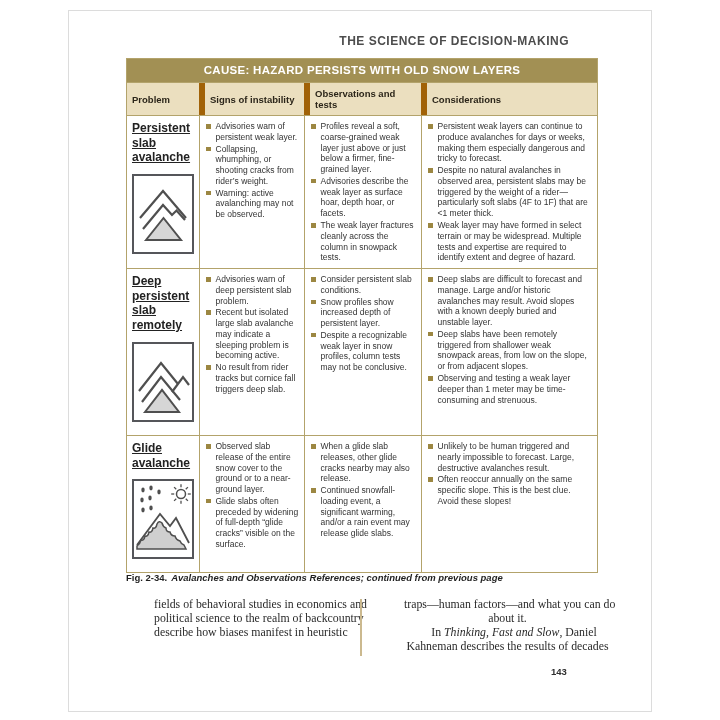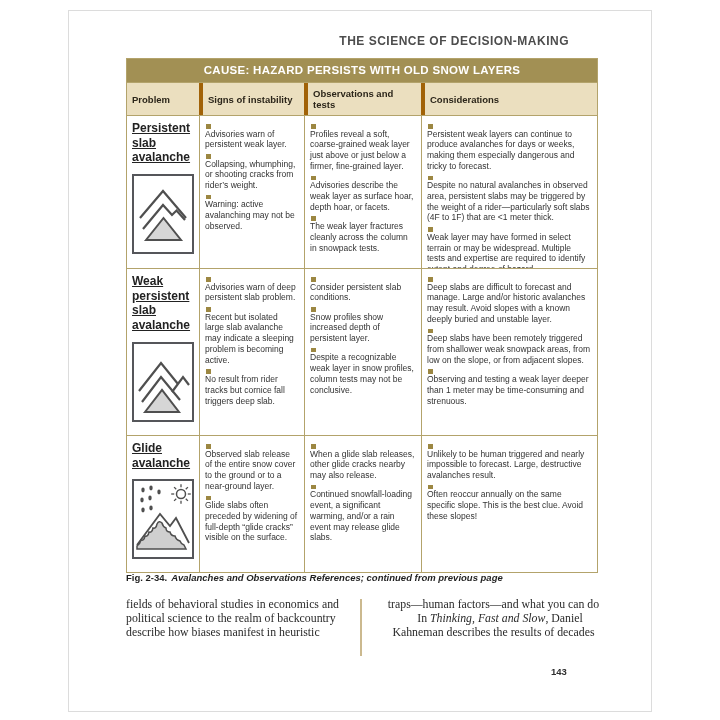--- a/index.html
+++ b/index.html
@@ -2,38 +2,38 @@
 <html><head>
 <meta charset="utf-8">
 <style>
   html,body{margin:0;padding:0;background:#ffffff;}
   .canvas{position:relative;width:720px;height:720px;background:#ffffff;font-family:"Liberation Sans",sans-serif;overflow:hidden;}
   .page{position:absolute;left:68px;top:10px;width:582px;height:700px;background:#ffffff;border:1px solid #dcdcdc;}
   .running-header{position:absolute;top:23px;right:82px;font-size:12px;font-weight:bold;letter-spacing:.5px;color:#4d4d4d;}
   .avy-table{position:absolute;left:57px;top:47px;width:472px;border:1.5px solid #b3a36b;background:#fff;box-sizing:border-box;}
   .t-title{height:23px;line-height:23px;background:#a29054;color:#ffffff;font-size:11.5px;font-weight:bold;text-align:center;letter-spacing:.3px;}
   .t-head{display:grid;grid-template-columns:72px 105px 117px 174px;background:#ebdfbf;border-top:1px solid #b3a36b;}
-  .t-head .hc{height:32px;display:flex;align-items:center;padding:0 5px;font-size:9.5px;font-weight:bold;color:#2c261a;border-left:4px solid #a16207;box-sizing:border-box;}
+  .t-head .hc{height:32px;display:flex;align-items:center;padding:0 5px;font-size:9.5px;font-weight:bold;color:#2c261a;border-left:6px solid #a16207;box-sizing:border-box;}
   .t-head .hc:first-child{border-left:none;}
   .trow{display:grid;grid-template-columns:72px 105px 117px 174px;border-top:1px solid #b3a36b;background:#fff;}
   .cell{padding:5px 5px;border-left:1px solid #b3a36b;box-sizing:border-box;overflow:hidden;}
   .cell:first-child{border-left:none;}
   .plabel{font-size:12px;font-weight:bold;color:#222;line-height:1.22;text-decoration:underline;}
   .iconbox{width:62px;height:80px;border:2px solid #55565a;background:#fff;margin-top:9px;box-sizing:border-box;display:flex;align-items:center;justify-content:center;}
   .blist{list-style:none;margin:0;padding:0;}
-  .bul{display:flex;margin:0 0 1px 0;flex-direction:column;}
+  .bul{display:flex;margin:0 0 1px 0;}
   .bul .sq{flex:0 0 4.5px;width:4.5px;height:4.5px;background:#9c8742;margin:3px 5px 0 1px;}
   .bul .tx{font-size:8.5px;line-height:1.27;color:#333;}
   .fig-caption{position:absolute;left:57px;top:561px;font-size:9.5px;color:#1f1f1f;white-space:nowrap;}
   .fig-caption .lab{font-weight:bold;margin-right:4px;}
   .fig-caption .cap{font-weight:bold;font-style:italic;}
   .bodytext{position:absolute;top:586px;font-family:"Liberation Serif",serif;font-size:11.8px;line-height:14px;color:#2a2a2a;}
   .bodytext.leftcol{left:57px;width:232px;}
   .bodytext.rightcol{left:307px;width:235px;text-align:center;}
-  .bline{white-space:nowrap;}
+  .bline{white-space:nowrap;margin-left:28px;}
   .bline.indent{padding-left:13px;}
   .col-divider{position:absolute;left:291px;top:588px;width:1.5px;height:57px;background:#cbb98f;}
   .pageno{position:absolute;left:482px;top:655px;width:30px;text-align:left;font-size:9.5px;font-weight:bold;color:#2e2e2e;}
   svg .ln{stroke:#4f4f4f;fill:none;}
 </style>
 </head>
 <body>
 
 <div class="canvas">
   <div class="page">
@@ -106,21 +106,21 @@
             <li class="bul">
                 <span class="sq"></span>
                 <span class="tx">Weak layer may have formed in select terrain or may be widespread. Multiple tests and expertise are required to identify extent and degree of hazard.</span>
               </li>
           </ul>
         </div>
       </div>
 
       <div class="trow" style="height:166px">
         <div class="cell">
-          <div class="plabel">Weak persistent slab avalanche</div>
+          <div class="plabel">Deep persistent slab remotely</div>
           <div class="iconbox">
             <svg width="56" height="72" viewBox="0 0 56 72">
               <path class="ln" stroke-width="2.2" d="M4 45 L26 17 L43 38"></path>
               <path class="ln" stroke-width="2.2" d="M37 46 L48 31 L54 39"></path>
               <path class="ln" stroke-width="2.2" d="M7 56 L26 31 L45 54"></path>
               <path d="M10 66 L27 44 L44 66 Z" fill="#d6d6d6" stroke="#4f4f4f" stroke-width="2"></path>
             </svg>
           </div>
         </div>
         <div class="cell">
@@ -251,19 +251,20 @@
     <div class="bodytext leftcol">
       <div class="bline">fields of behavioral studies in economics and</div>
       <div class="bline">political science to the realm of backcountry</div>
       <div class="bline">describe how biases manifest in heuristic</div>
     </div>
 
     <div class="col-divider"></div>
 
     <div class="bodytext rightcol">
       <div class="bline">traps—human factors—and what you can do</div>
+      <div class="bline">about it.</div>
       <div class="bline indent"><span>In </span><em>Thinking, Fast and Slow</em><span>, Daniel</span></div>
       <div class="bline">Kahneman describes the results of decades</div>
     </div>
 
     <div class="pageno">143</div>
   </div>
 </div>
 
 </body></html>

